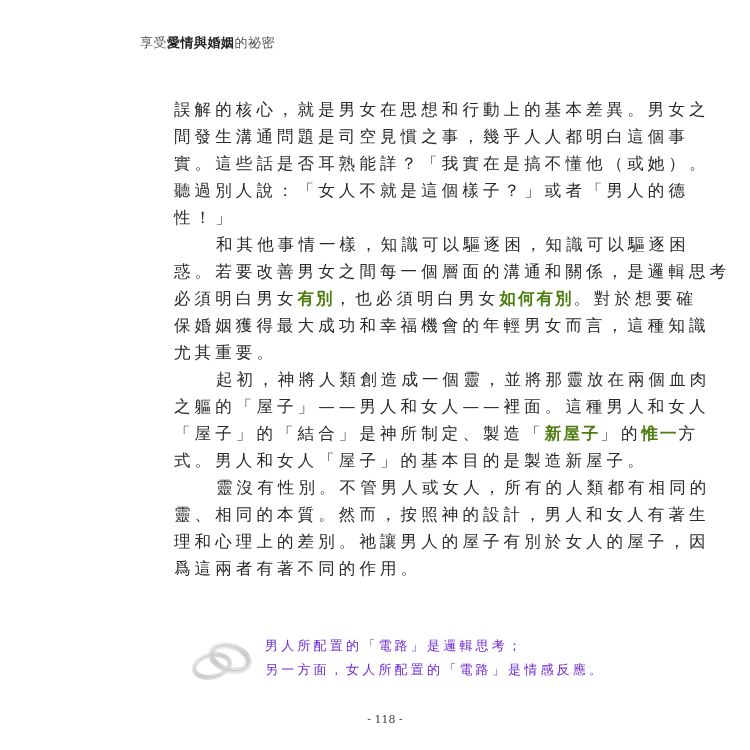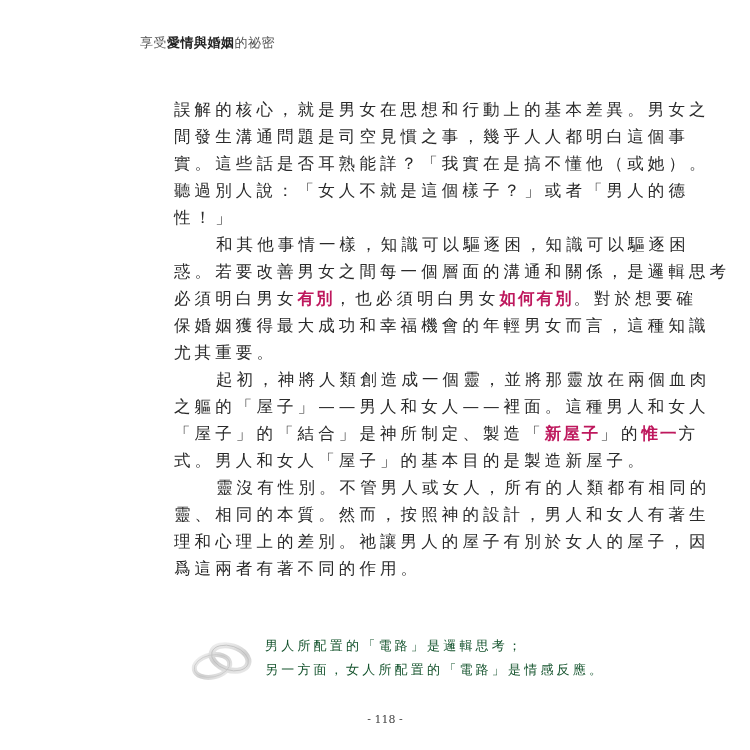--- a/index.html
+++ b/index.html
@@ -4,25 +4,25 @@
 <style>
   html, body { margin:0; padding:0; background:#fff; }
   body { width:750px; height:750px; position:relative; overflow:hidden;
          font-family:"DejaVu Serif","Liberation Serif",serif; color:#2a2a2a; }
   .header { position:absolute; left:140px; top:34px; font-family:Liberation Sans, sans-serif;
             font-size:13px; color:#555; letter-spacing:0.5px; }
   .header b { color:#222; }
   .body-text { position:absolute; left:174px; top:96px; width:390px; }
   .line { font-size:16.5px; height:27px; line-height:27px; white-space:nowrap; letter-spacing:4.1px; }
   .indent { padding-left:42px; }
-  .bold { font-family:"DejaVu Sans","Liberation Sans",sans-serif; font-weight:bold; color:#be185d; letter-spacing:2px; }
+  .bold { font-family:"DejaVu Sans","Liberation Sans",sans-serif; font-weight:bold; color:#4d7c0f; letter-spacing:2px; }
   .callout { position:absolute; left:190px; top:632px; width:400px; height:60px; }
   .rings { position:absolute; left:0; top:6px; width:66px; height:44px; }
   .callout-text { position:absolute; left:75px; top:2px; font-family:"DejaVu Sans","Liberation Sans",sans-serif;
-                  font-size:13px; color:#14532d; letter-spacing:3.2px; }
+                  font-size:13px; color:#6d28d9; letter-spacing:3.2px; }
   .callout-text div { height:24px; line-height:24px; white-space:nowrap; }
   .page-num { position:absolute; left:10px; width:750px; top:713px; text-align:center;
               font-size:11px; color:#444; }
 </style>
 </head>
 <body>
 
 <div class="header"><span>享受</span><b>愛情與婚姻</b><span>的祕密</span></div>
 
 <div class="body-text" id="body-text">

